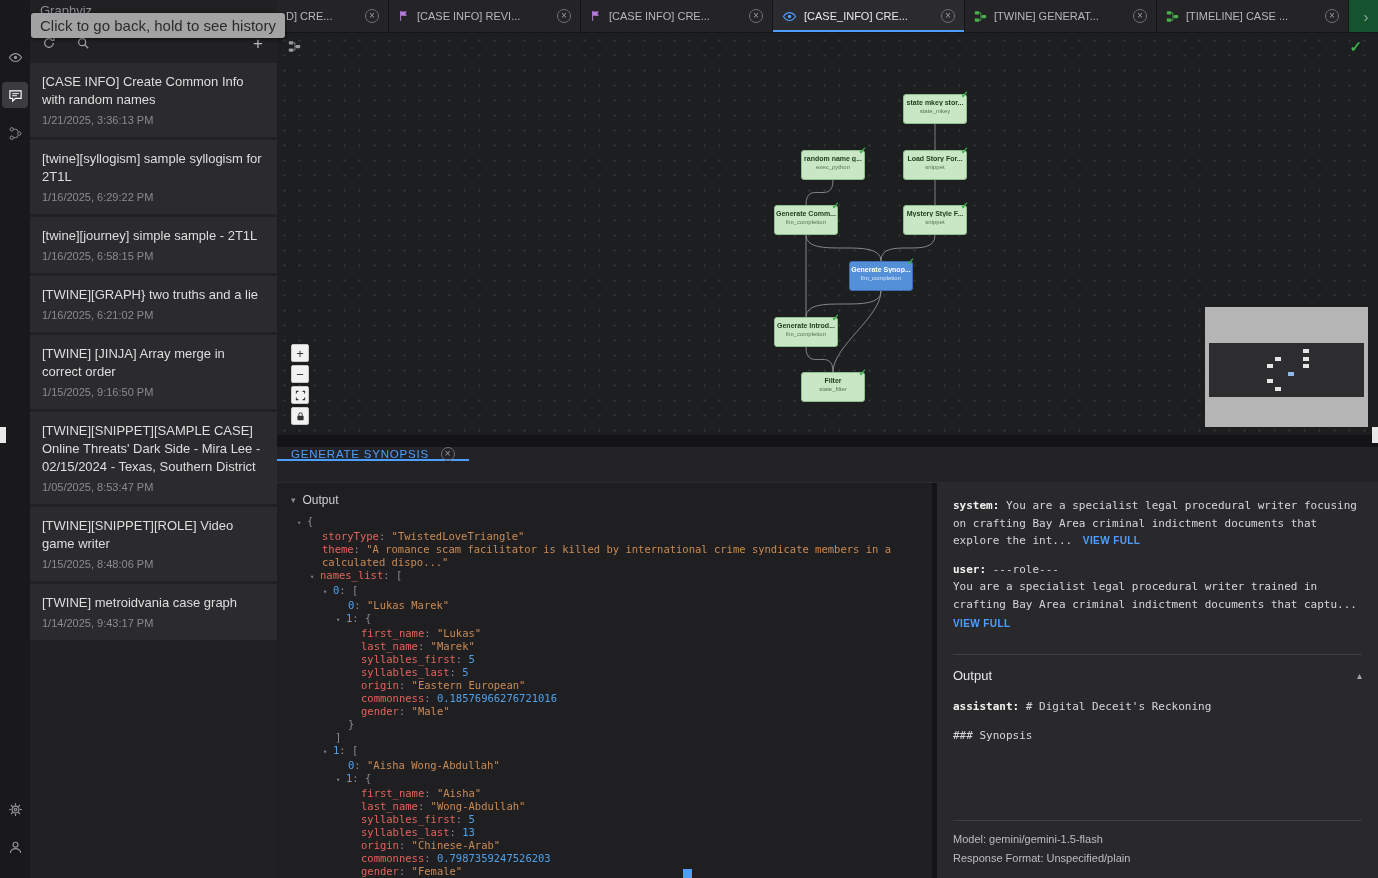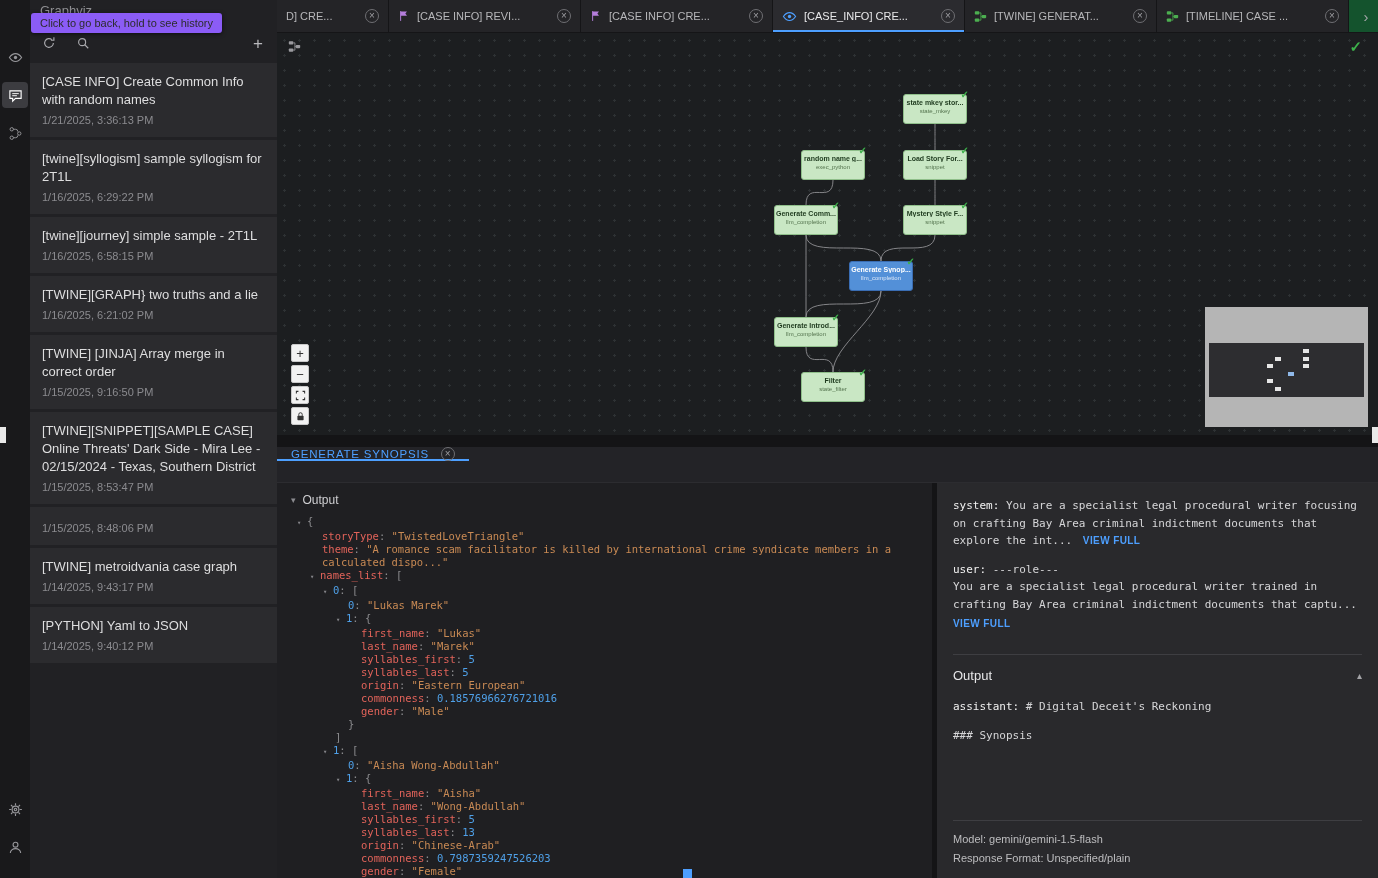--- a/index.html
+++ b/index.html
@@ -10,21 +10,21 @@
   
   .rail{position:absolute;left:0;top:0;width:30px;height:100%;background:#19191b;z-index:6}
   .rail-top{padding-top:44px}
   .rail-icon{width:26px;height:26px;margin:0 auto 12px;display:flex;align-items:center;justify-content:center;color:#96969a;border-radius:4px;cursor:pointer}
   .rail-icon.active{background:#3c3c40;color:#fff}
   .rail-bottom{position:absolute;bottom:6px;left:0;right:0}
 
   
   .sidebar{position:absolute;left:30px;top:0;width:247px;height:100%;background:#212124;z-index:5}
   .sb-title{color:#8f8f93;font-size:13px;padding:3px 10px 0}
-  .tooltip{position:absolute;left:1px;top:13px;background:#8b5cf6;color:#2c2c2c;font-size:11px;padding:4px 9px;border-radius:3px;white-space:nowrap;z-index:9;box-shadow:0 1px 4px rgba(0,0,0,.6)}
+  .tooltip{position:absolute;left:1px;top:13px;background:#a3a3a3;color:#2c2c2c;font-size:15px;padding:4px 9px;border-radius:3px;white-space:nowrap;z-index:9;box-shadow:0 1px 4px rgba(0,0,0,.6)}
   .sb-toolbar{display:flex;align-items:center;height:26px;margin:12px 10px 4px;color:#a9a9ad;gap:16px}
   .sb-tool{display:flex;align-items:center;justify-content:center;width:18px;height:18px;cursor:pointer}
   .sb-plus{margin-left:auto;font-size:17px;line-height:1;color:#b9b9bd}
   .prompt-list{position:absolute;left:0;right:0;top:63px;bottom:0;overflow:hidden}
   .prompt-item{background:#2b2b2e;margin-bottom:3px;padding:10px 12px 11px;cursor:pointer}
   .p-title{color:#dededf;font-size:13px;line-height:18px}
   .p-time{color:#8b8b8f;font-size:11px;margin-top:5px}
 
   
   .main{position:absolute;left:277px;top:0;width:1101px;height:878px}
@@ -77,21 +77,21 @@
   .json-line{white-space:pre-wrap;padding-right:30px}
   .tk-chev{display:inline-block;width:10px;margin-left:-12px;color:#85858a;font-size:7px;cursor:pointer}
   .tk-key{color:#e2635a}
   .tk-str{color:#c98a54}
   .tk-num{color:#4fa0e8}
   .tk-idx{color:#4fa0e8}
   .tk-punct{color:#8b8b8e}
   .pane-div{width:5px;background:#141416}
   .right-pane{flex:1;background:#29292c;padding:14px 16px 10px;display:flex;flex-direction:column;font-family:"DejaVu Sans Mono",monospace;font-size:11px;line-height:17.5px;color:#d6d6d8;overflow:hidden}
   .rp-msg{margin-bottom:11px}
-  .role{font-weight:normal;color:#f2f2f2}
+  .role{font-weight:bold;color:#f2f2f2}
   .viewfull{color:#4d9fff;font-family:"Liberation Sans",sans-serif;font-size:10px;font-weight:bold;letter-spacing:.4px;cursor:pointer;margin-left:4px;white-space:nowrap}
   .viewfull.block{display:inline-block;margin:2px 0 0}
   .rp-div{border-top:1px solid #3e3e42;margin:10px 0 12px}
   .rp-outhead{display:flex;justify-content:space-between;align-items:center;font-family:"Liberation Sans",sans-serif;font-size:13px;color:#e6e6e8;margin:0 0 14px}
   .rp-outhead .chev{color:#a3a3a7;font-size:10px;cursor:pointer}
   .rp-spacer{flex:1}
   .rp-footer{border-top:1px solid #3e3e42;padding-top:9px;font-family:"Liberation Sans",sans-serif;font-size:11px;color:#bdbdbf;line-height:19px}
 
   
   .h-left{position:absolute;left:0;top:427px;width:6px;height:16px;background:#e9e9e9;z-index:20}
@@ -180,32 +180,29 @@
         <div class="prompt-item">
           <div class="p-title">[TWINE][GRAPH} two truths and a lie</div>
           <div class="p-time">1/16/2025, 6:21:02 PM</div>
         </div>
         <div class="prompt-item">
           <div class="p-title">[TWINE] [JINJA] Array merge in correct order</div>
           <div class="p-time">1/15/2025, 9:16:50 PM</div>
         </div>
         <div class="prompt-item">
           <div class="p-title">[TWINE][SNIPPET][SAMPLE CASE] Online Threats' Dark Side - Mira Lee - 02/15/2024 - Texas, Southern District</div>
-          <div class="p-time">1/15/2025, 8:53:47 PM</div>
-        </div>
-        <div class="prompt-item">
+          <div class="p-time">1/05/2025, 8:53:47 PM</div>
+        </div>
+        <div class="prompt-item">
+          <div class="p-title">[TWINE][SNIPPET][ROLE] Video game writer</div>
           <div class="p-time">1/15/2025, 8:48:06 PM</div>
         </div>
         <div class="prompt-item">
           <div class="p-title">[TWINE] metroidvania case graph</div>
           <div class="p-time">1/14/2025, 9:43:17 PM</div>
-        </div>
-        <div class="prompt-item">
-          <div class="p-title">[PYTHON] Yaml to JSON</div>
-          <div class="p-time">1/14/2025, 9:40:12 PM</div>
         </div>
       </div>
   </div>
 
   <div class="main">
 
     <div class="tabbar">
       <div class="tabs">
           <div class="tab cut">
             <span class="tab-label">D] CRE...</span>

